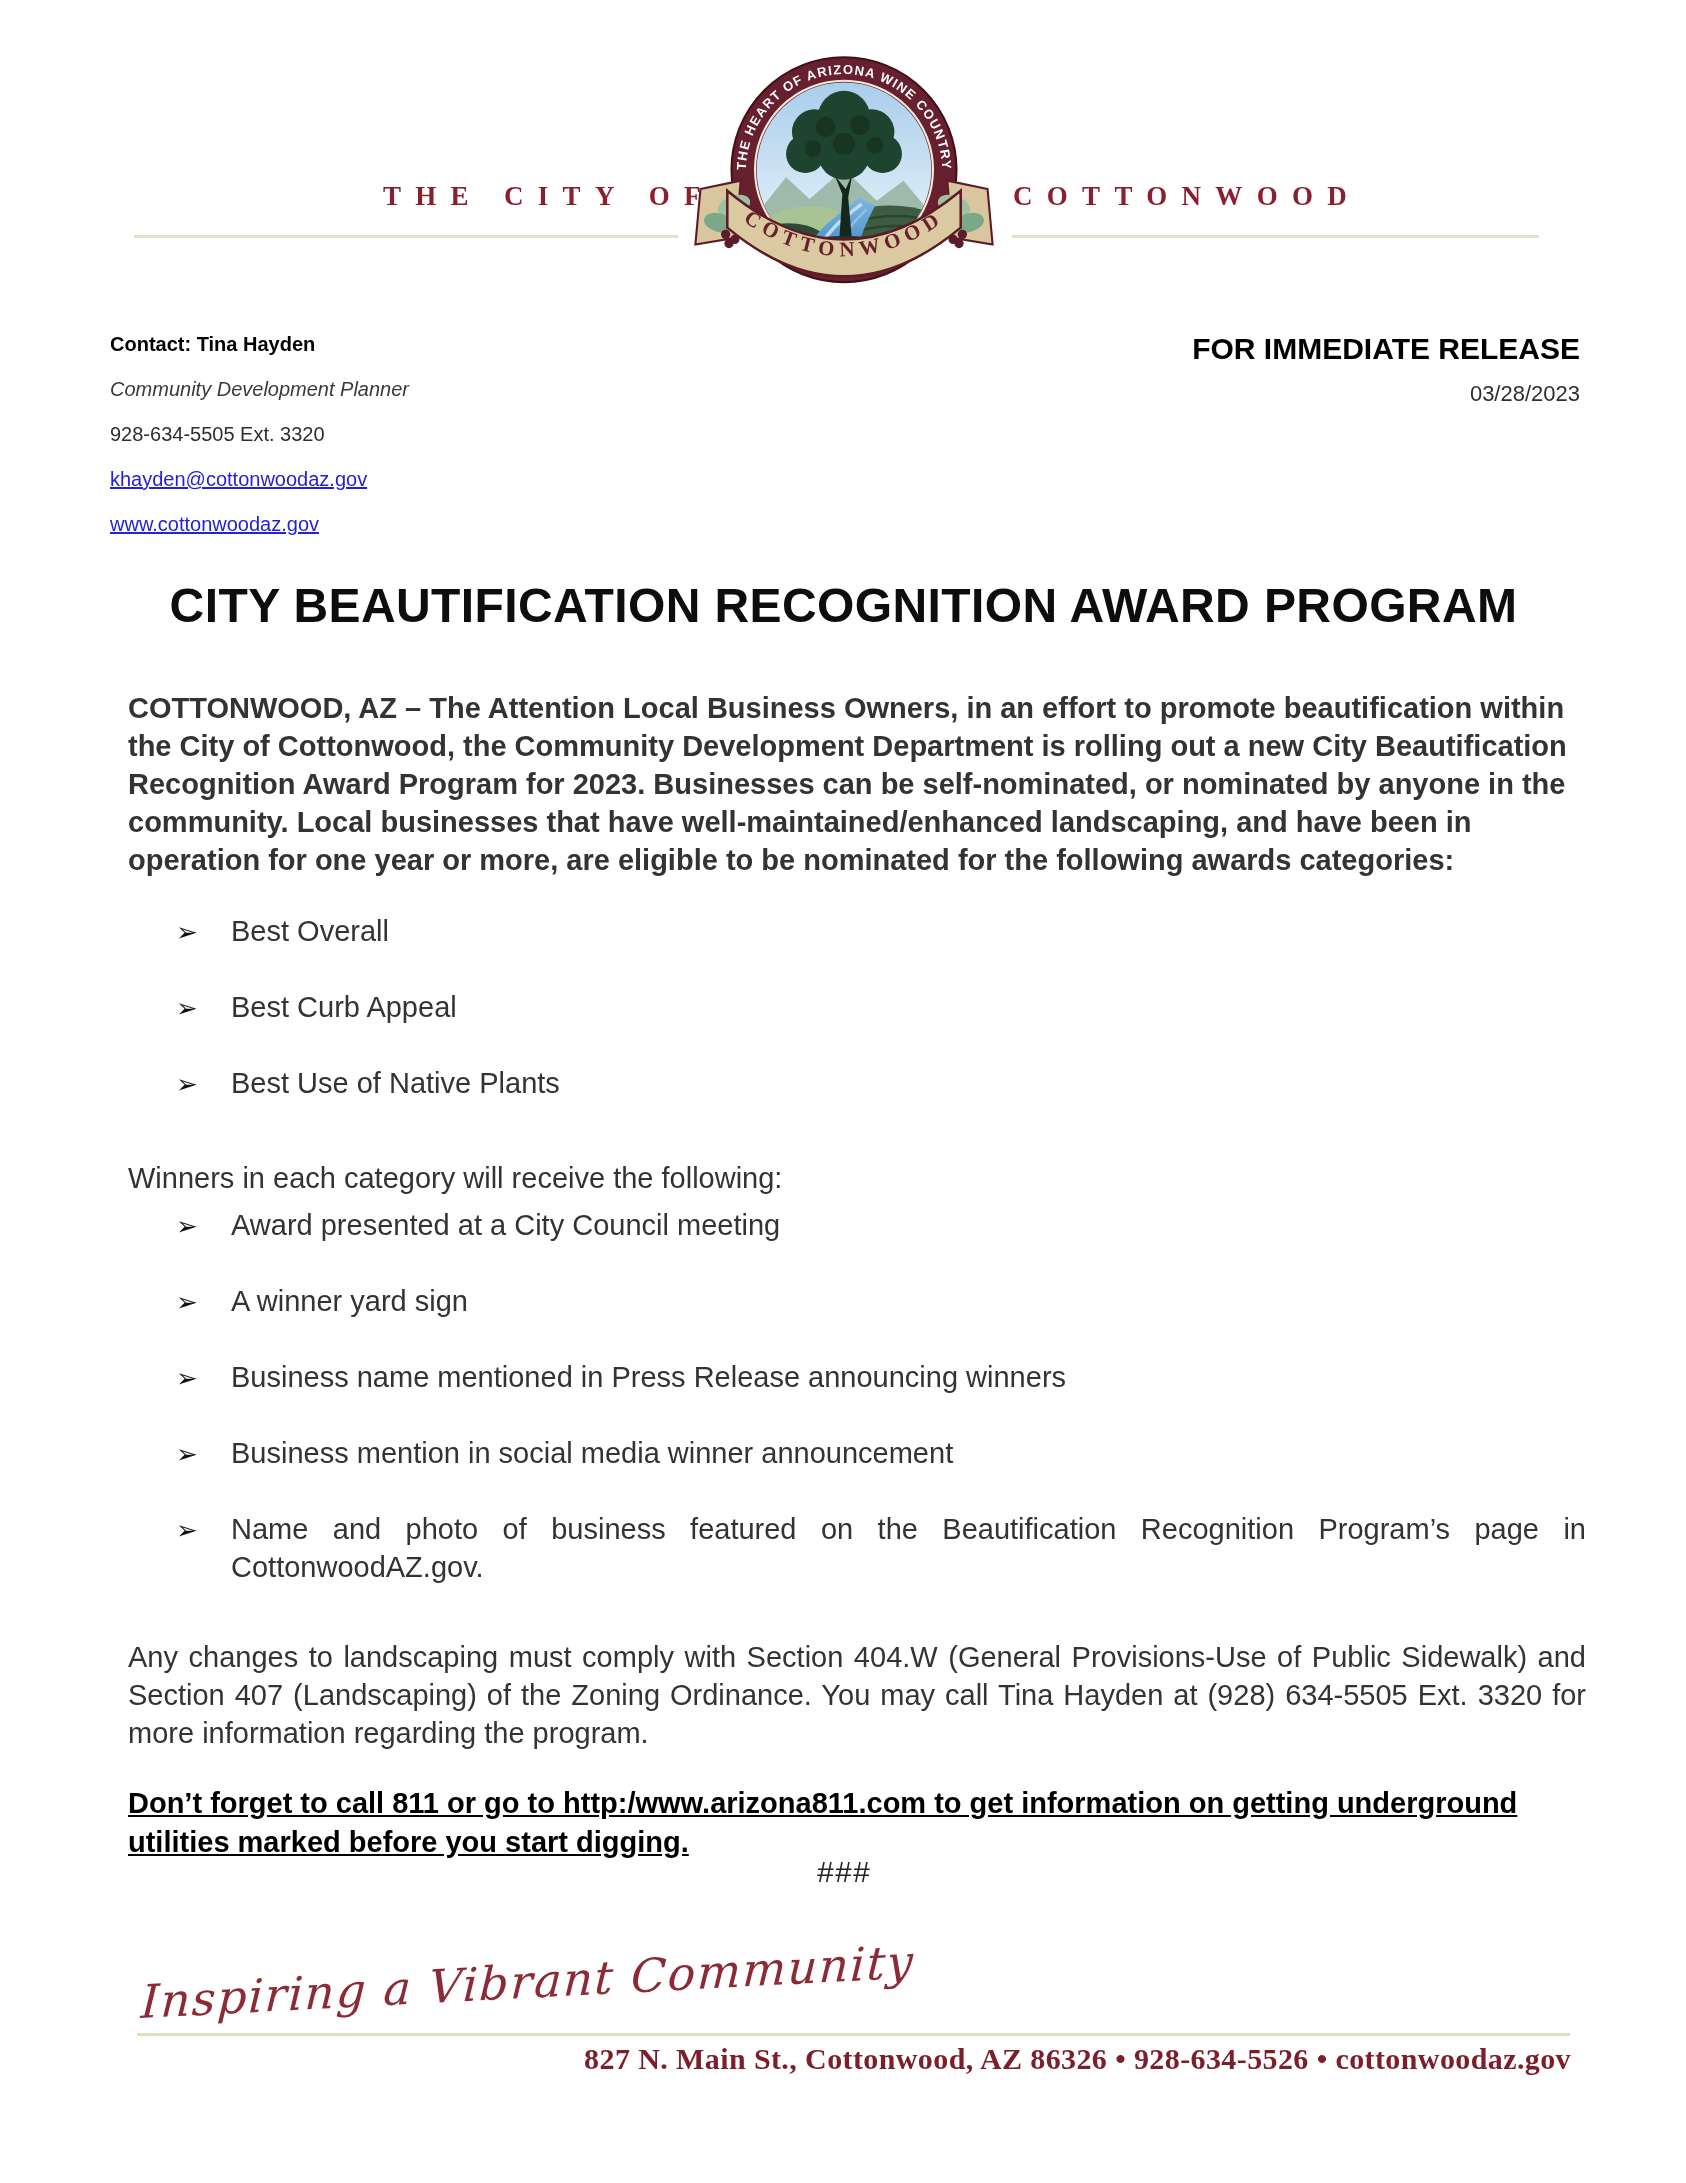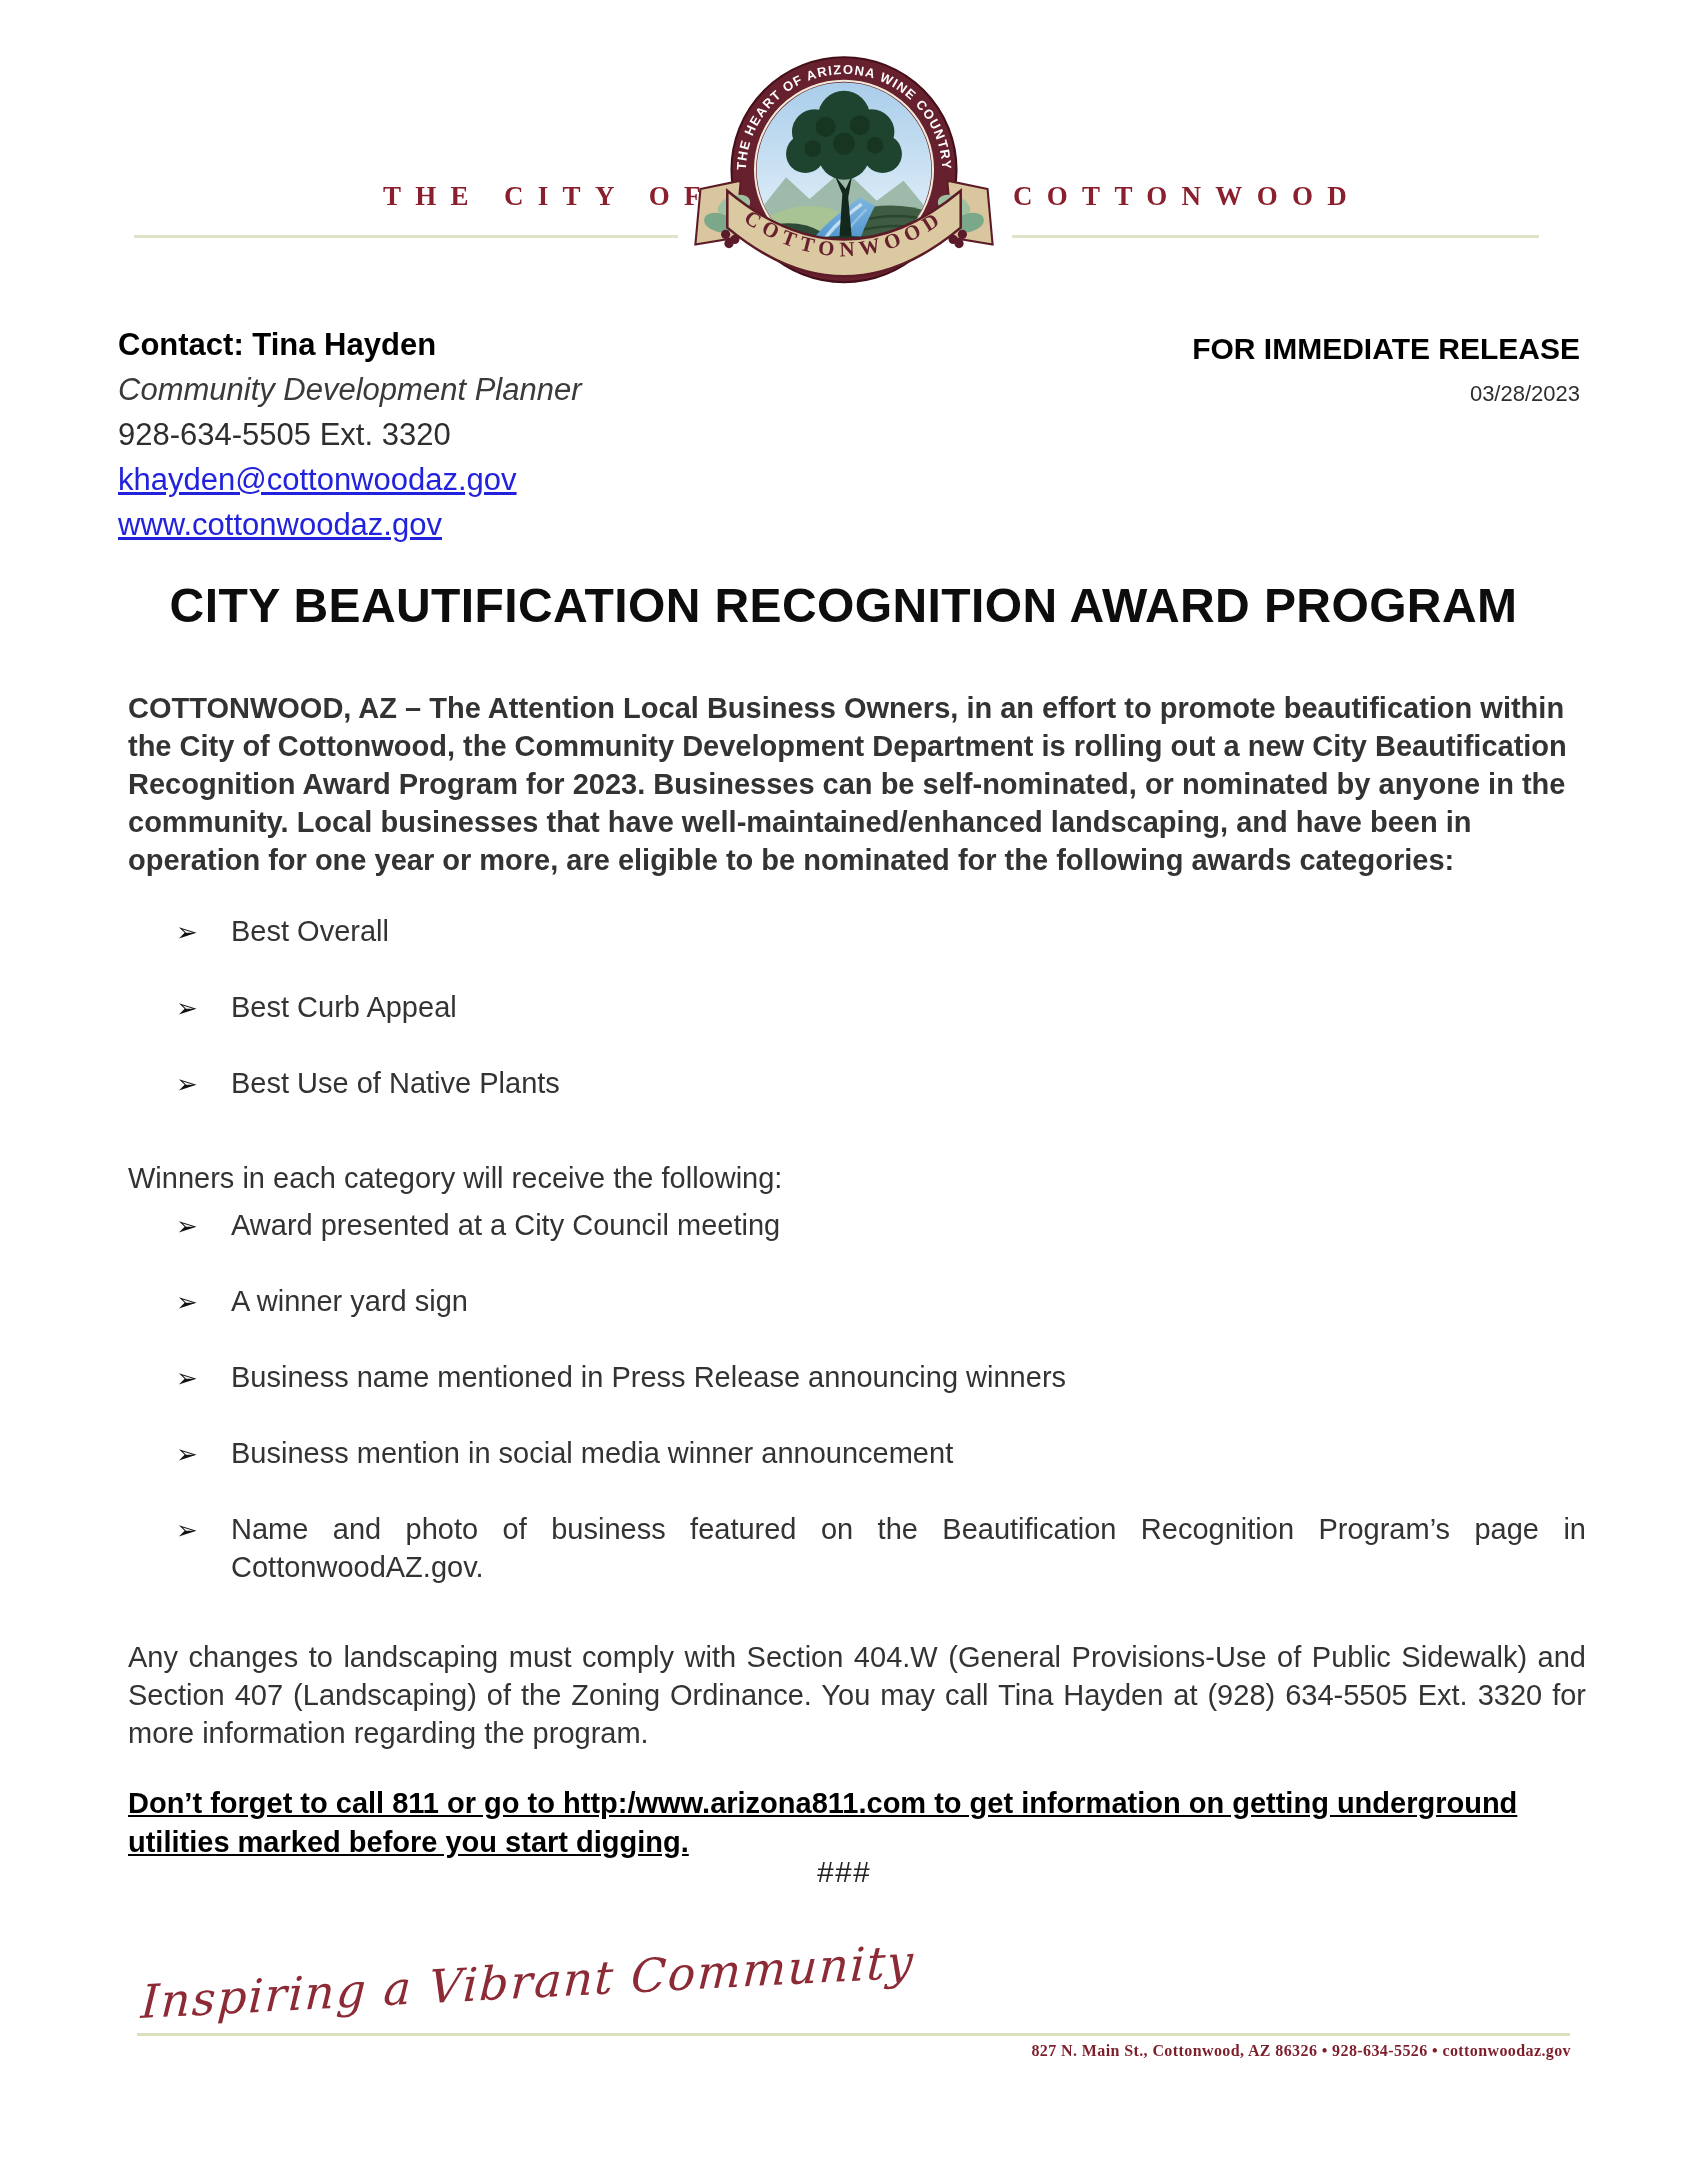--- a/index.html
+++ b/index.html
@@ -12,21 +12,21 @@
   .rule-left{left:134px;width:544px;}
   .rule-right{left:1012px;width:527px;}
   .brand{
     position:absolute;top:181px;font-family:"Liberation Serif",serif;font-weight:700;
     font-size:27px;letter-spacing:14.3px;color:#8a1f2d;white-space:nowrap;
   }
   .brand-left{left:383px;}
   .brand-right{left:1013px;}
   .logo{position:absolute;left:687px;top:49px;width:314px;height:270px;}
   
-  .contact{position:absolute;left:118px;top:322px;font-size:31px;line-height:45px;}
+  .contact{position:absolute;left:110px;top:322px;font-size:20px;line-height:45px;}
   .contact .bold{font-weight:700;color:#000;}
   .contact .italic{font-style:italic;color:#3a3a3a;}
   .link{color:#2222dd;text-decoration:underline;}
   .release{position:absolute;right:107px;top:326px;text-align:right;font-size:30px;line-height:45px;color:#000;margin-left:24px;}
   .release .bold{font-weight:700;}
   .release .date{font-weight:400;font-size:22px;color:#2e2e2e;}
   
   .title{position:absolute;left:0;right:0;top:556px;text-align:center;
     font-size:48px;font-weight:700;color:#0d0d0d;letter-spacing:0.4px;margin-top:22px;}
   
@@ -43,21 +43,21 @@
   .notice{position:absolute;left:128px;width:1458px;top:1755px;
     font-weight:700;color:#000;text-decoration:underline;line-height:39px;}
   .endmark{position:absolute;left:0;right:0;top:1857px;text-align:center;
     font-family:"Liberation Mono",monospace;font-size:30px;color:#222;}
   
   .footer-rule{position:absolute;left:137px;width:1433px;top:2033px;height:3.4px;background:#dde0bd;}
   .tagline{position:absolute;left:141px;top:1975px;font-family:"DejaVu Serif",serif;
     font-style:italic;font-size:46px;color:#8c2a35;transform:rotate(-3deg) skewX(-6deg);
     transform-origin:left center;letter-spacing:1.7px;z-index:2;}
   .address{position:absolute;right:116px;top:2042px;font-family:"Liberation Serif",serif;
-    font-weight:700;font-size:16px;color:#7d1f2b;letter-spacing:0.4px;}
+    font-weight:700;font-size:30px;color:#7d1f2b;letter-spacing:0.4px;}
 </style>
 </head>
 <body>
 
 <div class="page">
 
   <div class="header-rule rule-left"></div>
   <div class="header-rule rule-right"></div>
   <div class="brand brand-left">THE CITY OF</div>
   <div class="brand brand-right">COTTONWOOD</div>

